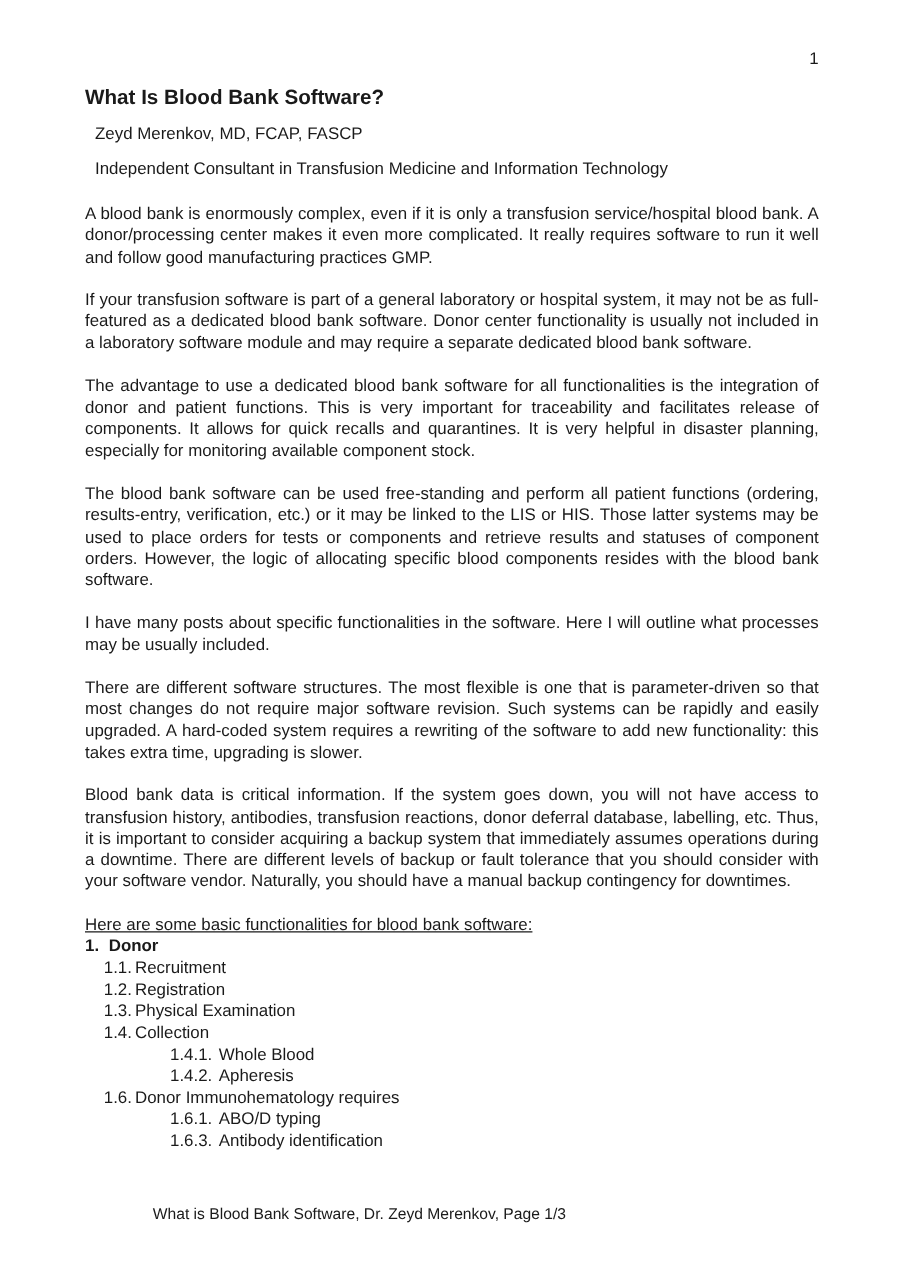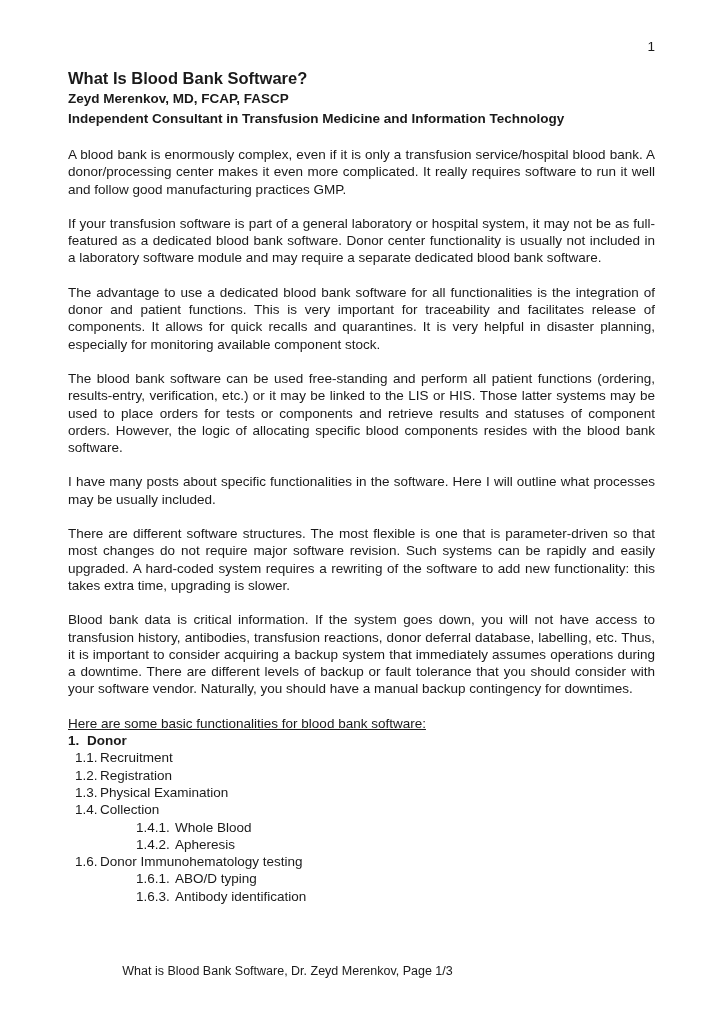--- a/index.html
+++ b/index.html
@@ -24,23 +24,23 @@
     line-height: 17px;
   }
   .doc-title {
     margin: 13px 0 0 0;
     font-size: 16.5px;
     font-weight: bold;
     line-height: 21px;
     letter-spacing: 0;
   }
   .subtitle {
-    margin: 0;
+    margin: 8px;
     font-size: 13.5px;
-    font-weight: bold;
+    font-weight: normal;
     line-height: 20px;
   }
   .body-para {
     margin: 17px 0 0 0;
     font-size: 13.5px;
     line-height: 17.3px;
     text-align: justify;
   }
   .intro-line {
     margin: 17px 0 0 0;
@@ -49,21 +49,21 @@
     text-decoration: underline;
   }
   .outline {
     font-size: 13.5px;
     line-height: 17.3px;
   }
   .o-item { white-space: nowrap; }
   .o-item .num { display: inline-block; }
   .lvl0 { font-weight: bold; }
   .lvl0 .num { min-width: 19px; }
-  .lvl1 { margin-left: 7px; }
+  .lvl1 { margin-left: 15px; }
   .lvl1 .num { min-width: 25px; }
   .lvl2 { margin-left: 68px; }
   .lvl2 .num { min-width: 39px; }
   .page-footer {
     position: absolute;
     top: 963px;
     left: 0;
     width: 575px;
     text-align: center;
     font-size: 12.5px;
@@ -108,21 +108,21 @@
     <div class="o-item lvl1">
       <span class="num">1.4.</span><span class="label">Collection</span>
     </div>
     <div class="o-item lvl2">
       <span class="num">1.4.1.</span><span class="label">Whole Blood</span>
     </div>
     <div class="o-item lvl2">
       <span class="num">1.4.2.</span><span class="label">Apheresis</span>
     </div>
     <div class="o-item lvl1">
-      <span class="num">1.6.</span><span class="label">Donor Immunohematology testing</span>
+      <span class="num">1.6.</span><span class="label">Donor Immunohematology requires</span>
     </div>
     <div class="o-item lvl2">
       <span class="num">1.6.1.</span><span class="label">ABO/D typing</span>
     </div>
     <div class="o-item lvl2">
       <span class="num">1.6.3.</span><span class="label">Antibody identification</span>
     </div>
   </div>
 
   <div class="page-footer">What is Blood Bank Software, Dr. Zeyd Merenkov, Page 1/3</div>

